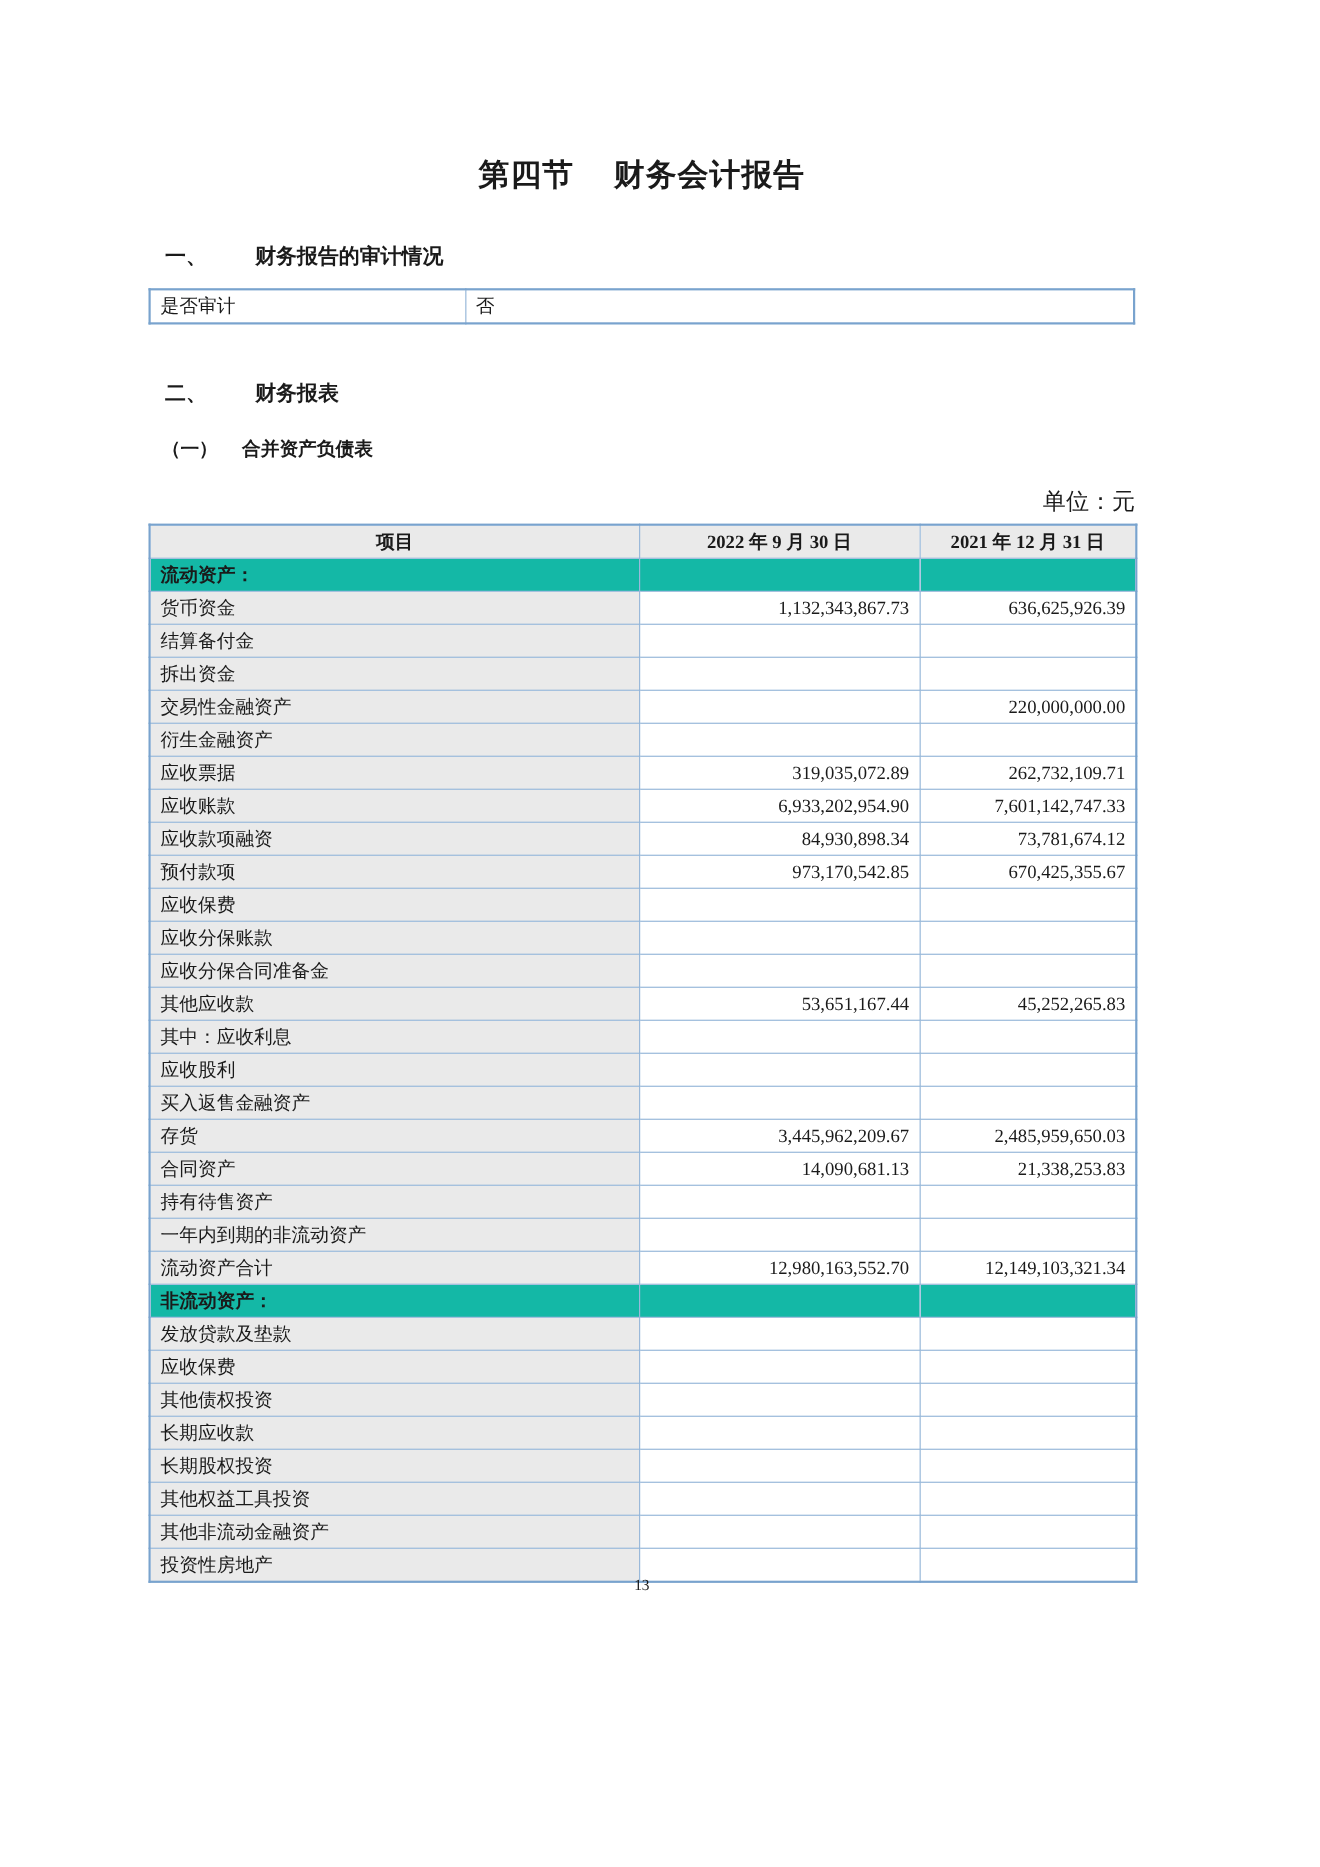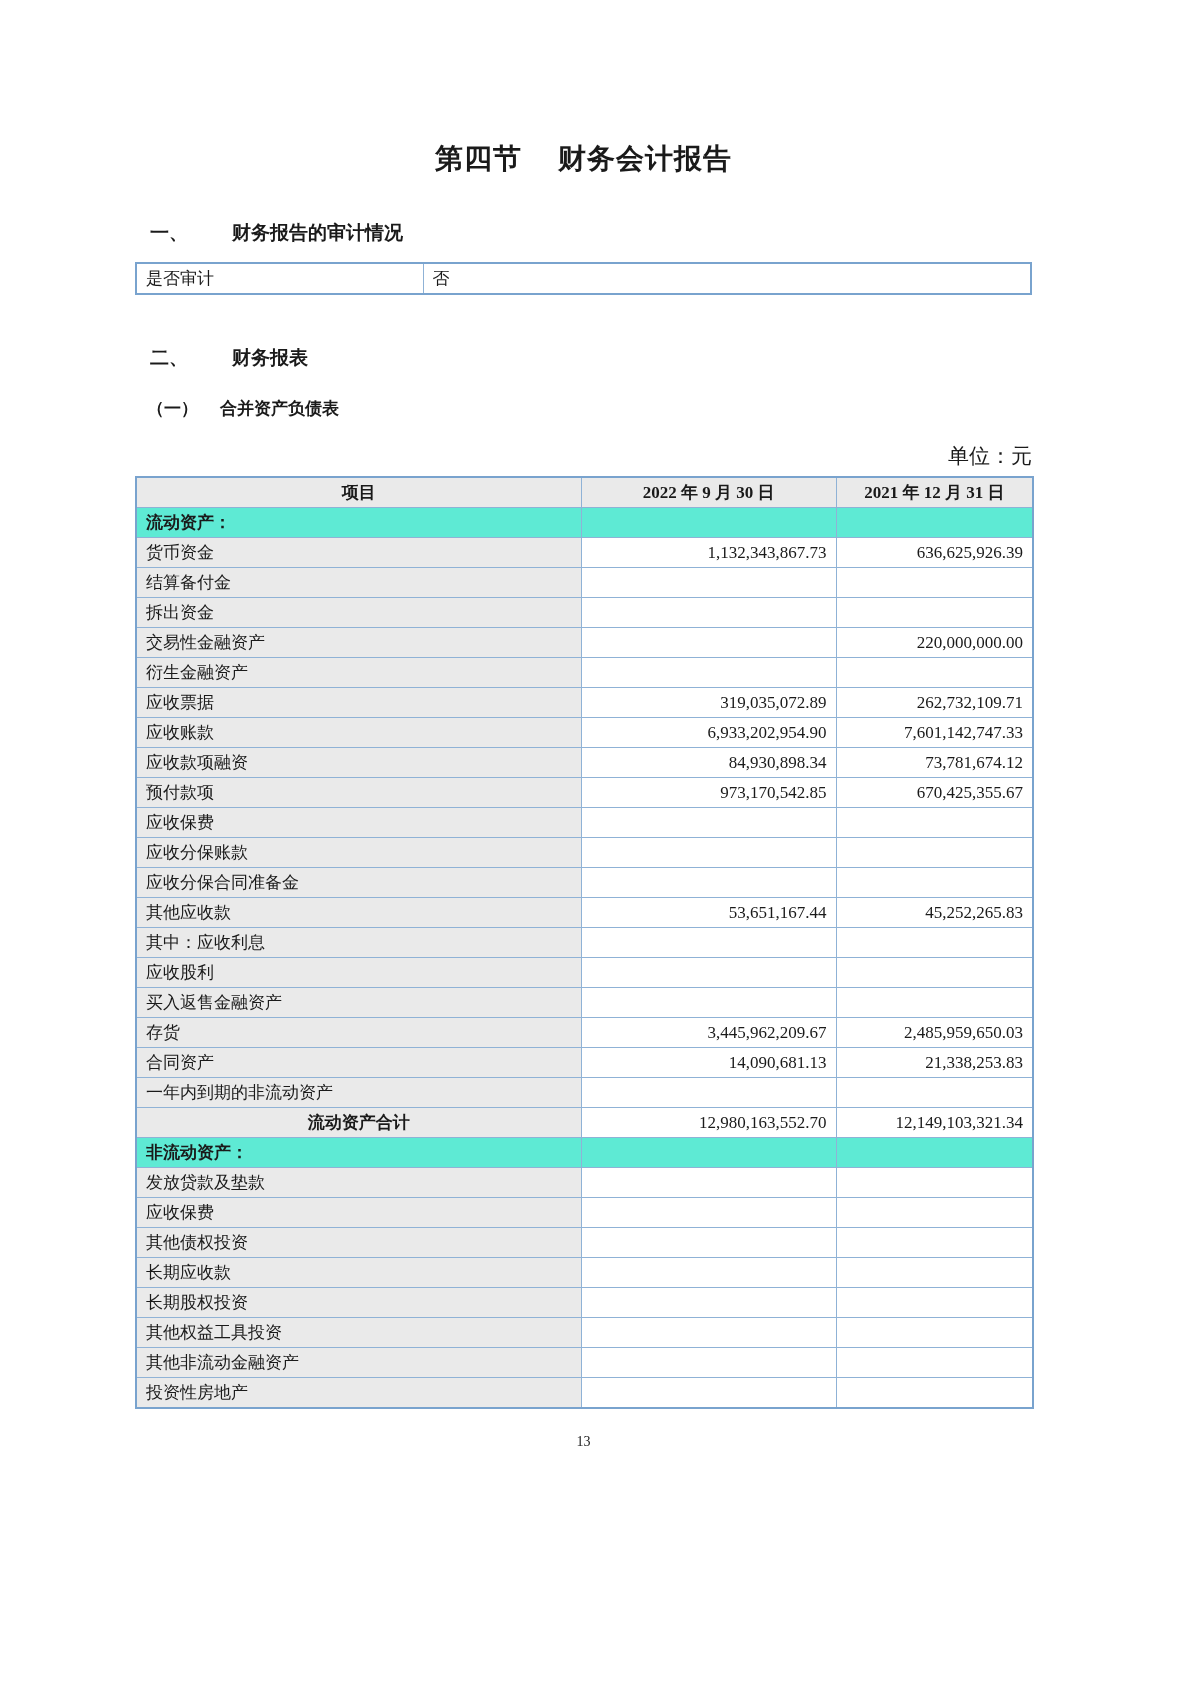--- a/index.html
+++ b/index.html
@@ -73,22 +73,22 @@
     margin-top:6px;
     border:2px solid #79A3CE;
   }
   .balance-table th{
     background:#EAEAEA;
     text-align:center;
     font-weight:bold;
   }
   .cell-label{background:#EAEAEA;text-align:left;}
   .cell-value{background:#ffffff;text-align:right;}
-  tr.row-section td{background:#5eead4;font-weight:bold;}
-  tr.row-total td.cell-label{text-align:center;font-weight:bold;}
+  tr.row-section td{background:#14b8a6;font-weight:bold;}
+  tr.row-total td.cell-label{font-weight:normal;}
   .page-number{
     position:absolute;
     left:0; top:1434px;
     width:897px;
     text-align:center;
     font-size:14px;
   }
 </style>
 </head>
 <body>
@@ -233,20 +233,25 @@
           <td class="cell-label">存货</td>
           <td class="cell-value">3,445,962,209.67</td>
           <td class="cell-value">2,485,959,650.03</td>
         </tr>
         <tr class="row-item">
           <td class="cell-label">合同资产</td>
           <td class="cell-value">14,090,681.13</td>
           <td class="cell-value">21,338,253.83</td>
         </tr>
         <tr class="row-item">
+          <td class="cell-label">持有待售资产</td>
+          <td class="cell-value"></td>
+          <td class="cell-value"></td>
+        </tr>
+        <tr class="row-item">
           <td class="cell-label">一年内到期的非流动资产</td>
           <td class="cell-value"></td>
           <td class="cell-value"></td>
         </tr>
         <tr class="row-total">
           <td class="cell-label">流动资产合计</td>
           <td class="cell-value">12,980,163,552.70</td>
           <td class="cell-value">12,149,103,321.34</td>
         </tr>
         <tr class="row-section">

